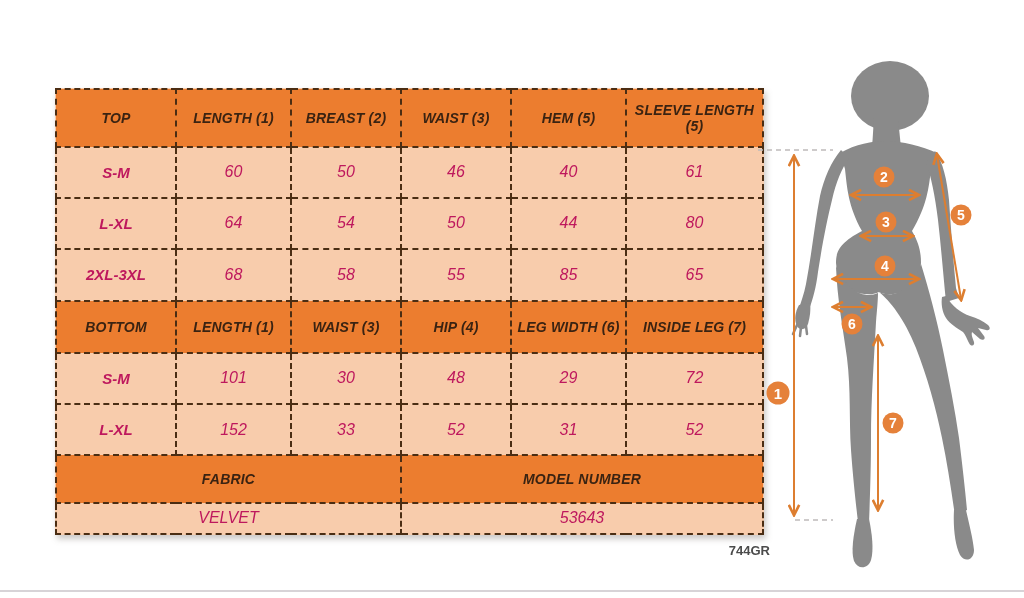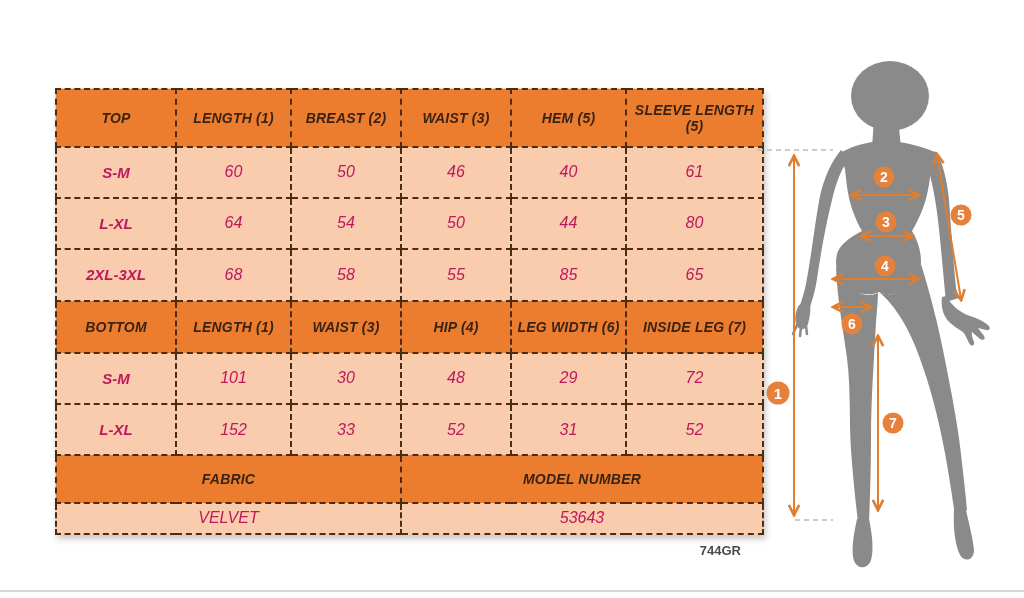--- a/index.html
+++ b/index.html
@@ -32,21 +32,21 @@
   table.chart td.rowlabel{font-weight:bold;font-size:15px;}
   tr:nth-child(1){height:53px;}
   tr:nth-child(2),tr:nth-child(3),tr:nth-child(4){height:47px;}
   tr:nth-child(5){height:48px;}
   tr:nth-child(6),tr:nth-child(7){height:47px;}
   tr:nth-child(8){height:44px;}
   tr:nth-child(9){height:28px;}
   tr:nth-child(10){height:33px;}
   
   .code{
-    position:absolute;left:639px;top:543px;width:102px;
+    position:absolute;left:668px;top:543px;width:102px;
     text-align:right;font-size:13px;color:#4b4b4b;font-weight:bold;
   }
   
   .bottom-line{
     position:absolute;left:0;top:590px;width:1024px;height:2px;
     background:#d7d3d7;
   }
   .figure-svg{position:absolute;left:750px;top:40px;width:274px;height:558px;}
 </style>
 </head>

